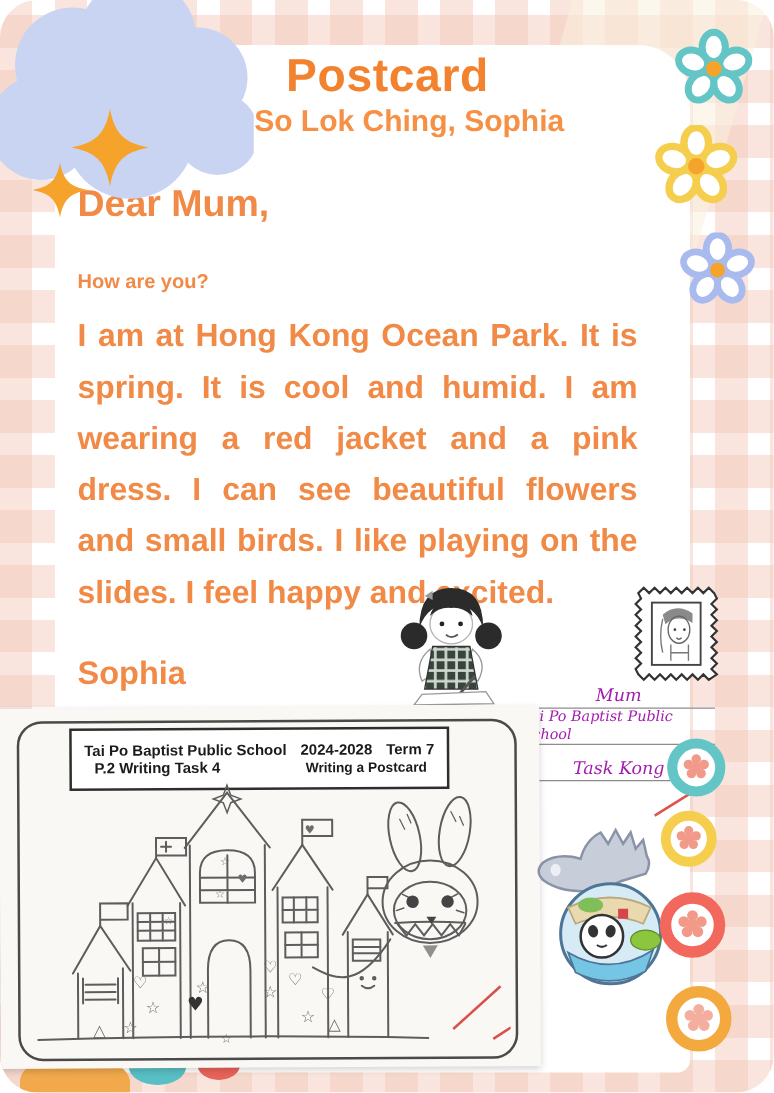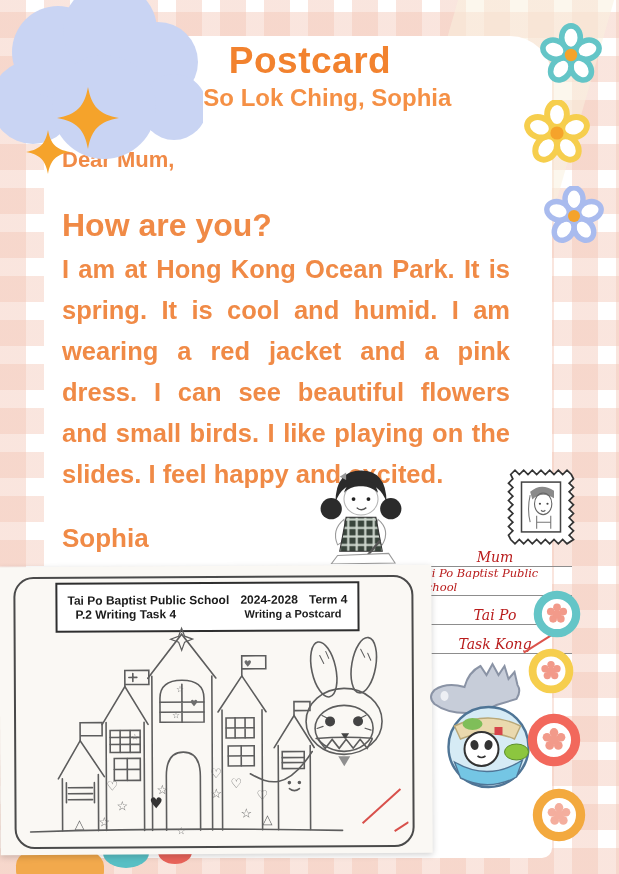--- a/index.html
+++ b/index.html
@@ -1,45 +1,45 @@
 <!DOCTYPE html>
 <html><head>
 <meta charset="utf-8">
 <style>
   html,body{margin:0;padding:0;}
   .page{position:relative;width:619px;height:874px;overflow:hidden;
-        font-family:"Liberation Sans",sans-serif;background:#fff;}
+        font-family:"Liberation Sans",sans-serif;background:#fff;border-radius:30px;}
 
   
   .gingham{position:absolute;inset:0;background-color:#fff;background-image:
     repeating-linear-gradient(90deg, rgba(243,198,182,0.45) 0 26px, rgba(0,0,0,0) 26px 44px),
     repeating-linear-gradient(0deg,  rgba(243,198,182,0.45) 0 26px, rgba(0,0,0,0) 26px 44px);}
   .ray{position:absolute;left:398px;top:-70px;width:150px;height:580px;
        background:rgba(250,240,222,0.55);transform:rotate(16deg);}
   .white-panel{position:absolute;left:44px;top:36px;width:508px;height:822px;
        background:#ffffff;border-radius:36px 42px 10px 10px;}
 
   
   .title{position:absolute;left:60px;top:40px;width:500px;text-align:center;
          font-size:37px;font-weight:800;color:#F2822E;letter-spacing:.5px;}
   .subtitle{position:absolute;left:60px;top:84px;width:500px;text-align:center;
          font-size:24px;font-weight:700;color:#F59045;}
 
   
   .letter{color:#F08A46;font-weight:700;}
-  .salutation{position:absolute;left:62px;top:147px;font-size:22px;}
-  .greeting{position:absolute;left:62px;top:207px;font-size:32px;}
+  .salutation{position:absolute;left:62px;top:147px;font-size:30px;}
+  .greeting{position:absolute;left:62px;top:217px;font-size:16px;}
   .letter-body{position:absolute;left:62px;top:249px;width:448px;font-size:25.5px;
          line-height:41px;text-align:justify;}
   .signature{position:absolute;left:62px;top:491px;font-size:26px;margin-top:32px;}
 
   
   .address{position:absolute;left:418px;top:538px;width:154px;z-index:30;}
   .address-line{height:27px;border-bottom:1.2px solid #8d8d8d;display:flex;
-        align-items:flex-end;justify-content:center;color:#b91c1c;
+        align-items:flex-end;justify-content:center;color:#a21caf;
         font-family:"DejaVu Serif",serif;font-style:italic;font-size:14px;padding-bottom:1px;}
   .address-line.small{font-size:11.5px;}
   .red-flick{position:absolute;left:521px;top:642px;width:36px;height:2px;
         background:#DC544C;transform:rotate(-32deg);z-index:31;}
 
   
   .sheet{position:absolute;left:0px;top:566px;width:432px;height:288px;background:#FAF8F4;
         box-shadow:0 2px 6px rgba(0,0,0,0.18);transform:rotate(-0.3deg);z-index:40;}
   .sheet-border{position:absolute;left:14px;top:10px;width:396px;height:268px;
         border:2px solid #4a4a4a;border-radius:20px;}
@@ -172,36 +172,35 @@
     <ellipse cx="34" cy="33" rx="8" ry="10" fill="none" stroke="#666"></ellipse>
     <circle cx="31" cy="33" r="1" fill="#444"></circle>
       <circle cx="38" cy="33" r="1" fill="#444"></circle>
     <path d="M32 39 Q34 41 36 39" stroke="#666" fill="none"></path>
     <path d="M28 44 V56 M41 44 V56 M28 50 H41" stroke="#777" fill="none"></path>
   </svg>
 
   <div class="address">
     <div class="address-line">Mum</div>
     <div class="address-line small">Tai Po Baptist Public School</div>
-    <div class="address-line">Tai Po</div>
     <div class="address-line">Task Kong</div>
   </div>
   <div class="red-flick"></div>
 
   <div class="blob-orange"></div>
   <div class="semi-teal"></div>
   <div class="semi-red"></div>
 
   <div class="sheet">
     <div class="sheet-border"></div>
     <div class="ws-header">
       <div class="ws-row ws-row1">
         <span>Tai Po Baptist Public School</span>
         <span>2024-2028</span>
-        <span>Term 4</span>
+        <span>Term 7</span>
       </div>
       <div class="ws-row">
         <span class="ws-task">P.2 Writing Task 4</span>
         <span class="ws-title">Writing a Postcard</span>
       </div>
     </div>
 
     <svg class="castle" width="392" height="222" viewBox="0 0 392 222">
       <g fill="none" stroke="#5d5d5d" stroke-width="1.6" stroke-linecap="round">
         <path d="M14 205 Q160 201 326 205"></path>

